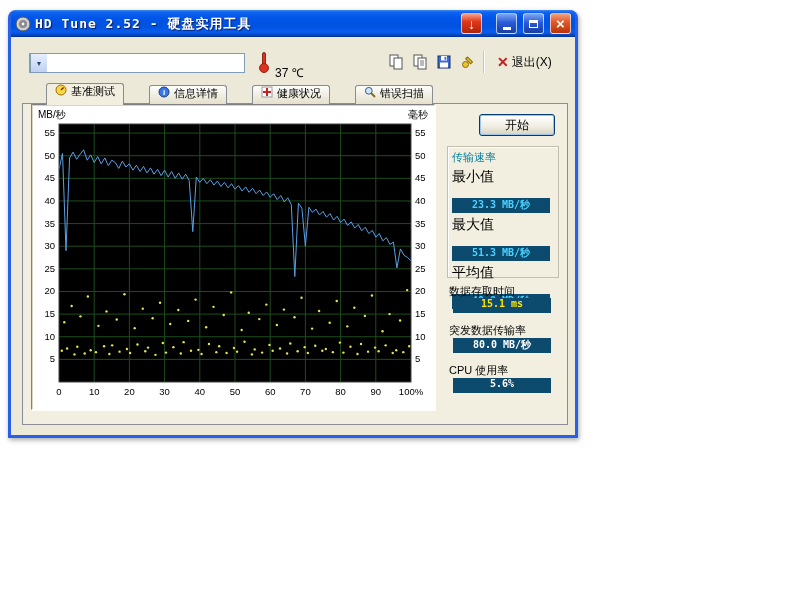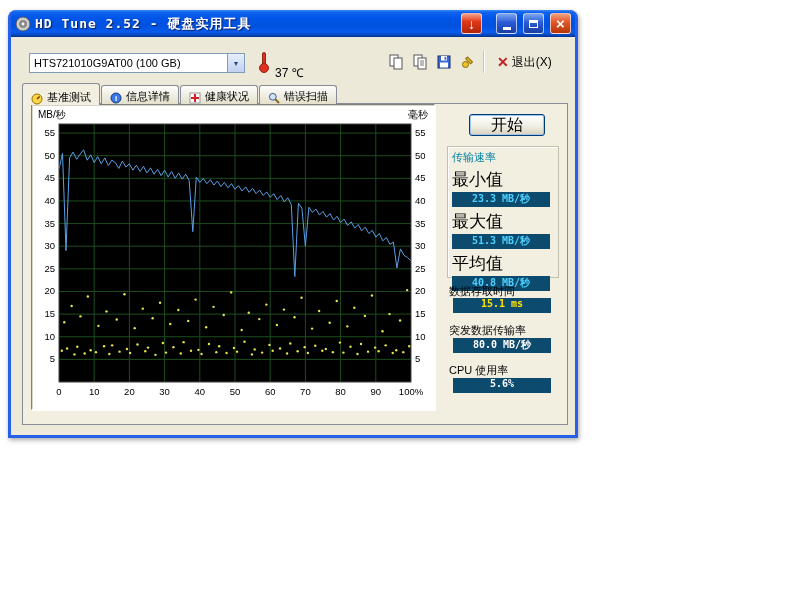--- a/index.html
+++ b/index.html
@@ -46,48 +46,48 @@
     border-radius:2px; cursor:pointer; }
   .tool-sep { position:absolute; left:472px; top:14px; width:2px; height:22px;
     border-left:1px solid #c8c5b2; border-right:1px solid #fff; }
   .exit-btn { position:absolute; left:479px; top:14px; height:22px; display:flex;
     align-items:center; gap:3px; padding:0 6px; font-size:12px; cursor:pointer;
     border:1px solid transparent; border-radius:2px; }
   .exit-x { color:#c02020; font-weight:bold; font-size:14px; line-height:1; }
 
   
   .tabs { position:absolute; left:11px; top:46px; display:flex; z-index:3; align-items:flex-end; }
-  .tab { height:19px; padding:0 8px; font-size:11px; display:flex; align-items:flex-end; gap:4px;
+  .tab { height:19px; padding:0 8px; font-size:11px; display:flex; align-items:flex-start; gap:4px;
     border:1px solid #898c95; border-bottom:none; border-radius:3px 3px 0 0;
-    background:linear-gradient(#fdfdfb,#e4e0cc); margin-right:1px; cursor:pointer; }
+    background:linear-gradient(#fdfdfb,#e4e0cc); margin-right:1px; cursor:pointer;margin-left:24px; }
   .tab.active { height:22px; background:#f2efe1; position:relative; z-index:4; margin-bottom:-1px; }
 
   .panel { position:absolute; left:11px; top:66px; width:546px; height:322px;
     border:1px solid #898c95; background:#f2efe1; }
 
   
   .chart-box { position:absolute; left:8px; top:0; width:404px; height:306px;
     background:#fff; border-top:1px solid #808080; border-left:1px solid #808080;
     border-right:1px solid #fff; border-bottom:1px solid #fff;
     box-shadow:1px 1px 0 #fff, inset 1px 1px 0 #d8d5c4; }
   .axis-unit { position:absolute; top:3px; font-size:10px; color:#000; }
   .axis-unit.left { left:6px; }
   .axis-unit.right { right:6px; }
   #chart-svg-container { position:absolute; left:0; top:15px; width:404px; height:290px; }
 
   
   .right-panel { position:absolute; left:420px; top:0; width:124px; height:100%; }
-  .start-btn { position:absolute; left:26px; top:10px; width:76px; height:22px;
-    font-size:16px; font-family:inherit; cursor:pointer; border-radius:3px;
+  .start-btn { position:absolute; left:36px; top:10px; width:76px; height:22px;
+    font-size:12px; font-family:inherit; cursor:pointer; border-radius:3px;
     border:1px solid #003c74; background:linear-gradient(#fff,#f1efe4 55%,#d8d2bd);
     box-shadow:inset 0 0 0 1px #9ec5f0; }
   .groupbox { position:absolute; left:4px; top:42px; width:112px; height:132px;
     border:1px solid #c2bfae; box-shadow:inset 1px 1px 0 #fff; padding:3px 4px; }
   .group-title { font-size:11px; color:#0080a0; margin-bottom:2px; }
-  .stat-label { font-size:17px; color:#000; margin:3px 0 1px;font-family:Liberation Mono, monospace; }
+  .stat-label { font-size:14px; color:#000; margin:3px 0 12px;font-family:Liberation Mono, monospace; }
   .value-box { width:98px; height:15px; background:#0c4a6e; text-align:center;
     line-height:15px; font:bold 10px "DejaVu Sans Mono", monospace; }
   .value-box.cyan { color:#4dd2ff; }
   .value-box.yellow { color:#ffe400; }
   .value-box.white { color:#fff; }
   .abs-label { position:absolute; left:6px; font-size:11px;text-align:center; }
   .abs-box { position:absolute; left:10px; }
 </style>
 </head>
 <body>
@@ -106,21 +106,20 @@
       </span>
     <span class="tb-btn max">
         <span class="glyph-max"></span>
       </span>
     <span class="tb-btn close">×</span>
   </div>
 
   <div class="client">
 
     <div class="combo">
-      <span class="combo-text">HTS721010G9AT00 (100 GB)</span>
       <span class="combo-arrow">▼</span>
     </div>
     <div class="thermo">
       <span class="stem"></span>
         <span class="bulb"></span>
     </div>
     <span class="temp-text">37 ℃</span>
 
     <div class="tool-btn" style="left:374px">
       <svg width="16" height="16" viewBox="0 0 16 16">

